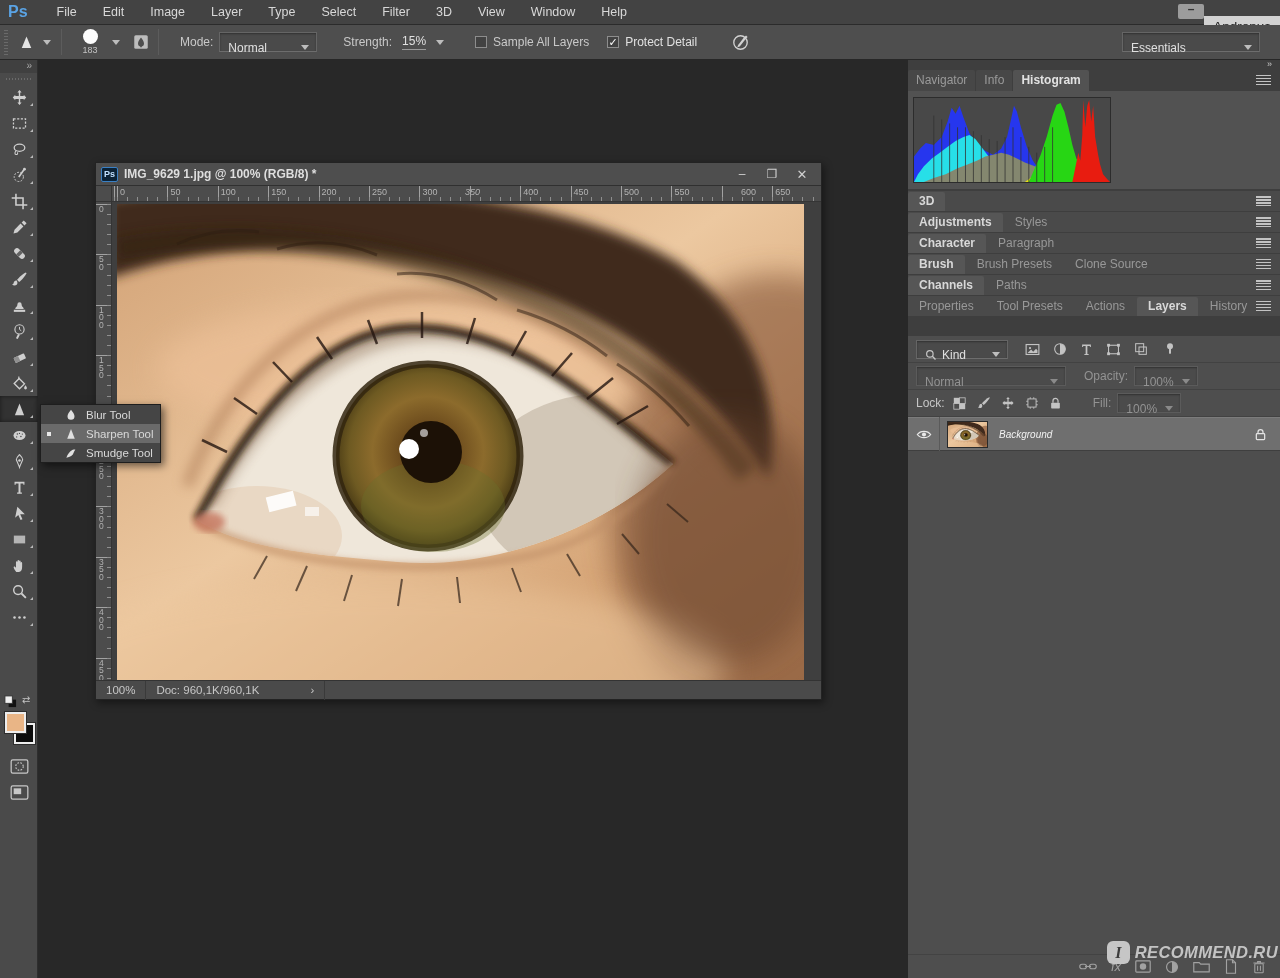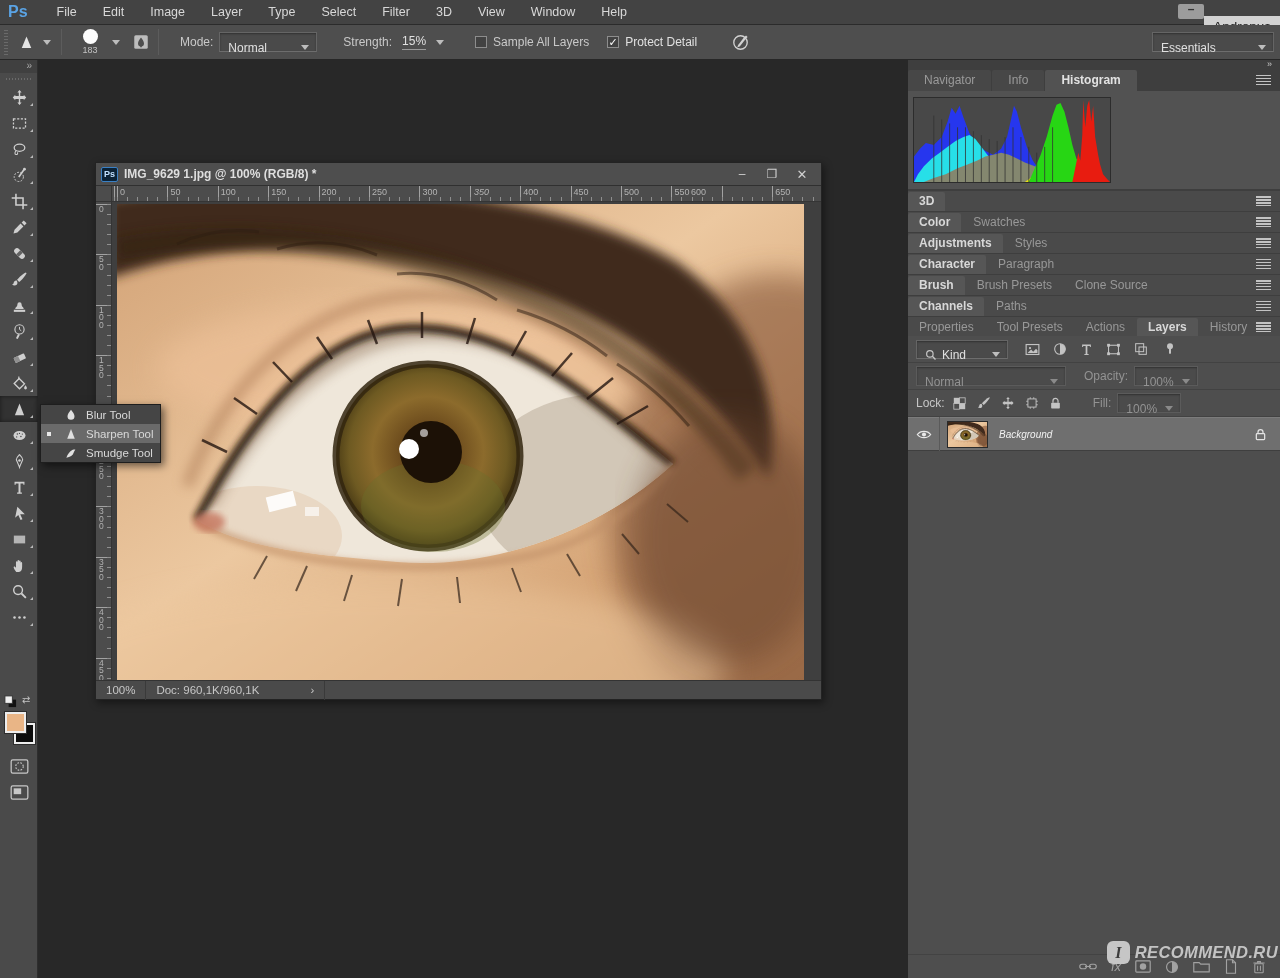--- a/index.html
+++ b/index.html
@@ -96,21 +96,21 @@
           box-shadow:3px 3px 8px rgba(0,0,0,.55);z-index:20;}
   .fly-row{position:relative;height:19px;display:flex;align-items:center;color:#d9d9d9;font-size:11.5px;}
   .fly-row.sel{background:#6a6a6a;}
   .fly-row .bullet{position:absolute;left:6px;top:8px;width:4px;height:4px;background:#e8e8e8;display:none;}
   .fly-row.sel .bullet{display:block;}
   .fly-ic{width:16px;margin-left:22px;margin-right:7px;display:flex;justify-content:center;color:#e0e0e0;}
   
   .dock{position:absolute;left:908px;top:60px;right:0;bottom:0;background:#3e3e3e;z-index:4;}
   .dock-collapse{height:9px;color:#c9c9c9;font-size:9px;text-align:right;padding-right:8px;line-height:8px;}
   .tabbar{height:22px;background:#3e3e3e;display:flex;align-items:flex-end;position:relative;}
-  .ttab{height:21px;padding:0 16px;line-height:21px;background:#474747;color:#9a9a9a;font-size:12px;
+  .ttab{height:21px;padding:0 8px;line-height:21px;background:#474747;color:#9a9a9a;font-size:12px;
         margin-right:1px;border-radius:2px 2px 0 0;}
   .ttab.active{background:#525252;color:#e2e2e2;font-weight:bold;}
   .hamb{width:15px;height:10px;background:repeating-linear-gradient(#c3c3c3 0 1.5px,transparent 1.5px 3px);}
   .tabbar .hamb{position:absolute;right:9px;top:6px;}
   .hist-panel{position:relative;height:98px;background:#525252;}
   .hist-box{position:absolute;left:5px;top:6px;width:198px;height:86px;background:#484848;border:1px solid #2c2c2c;}
   .groups{margin-top:2px;}
   .group-row{position:relative;height:20px;background:#4a4a4a;margin-bottom:1px;display:flex;align-items:flex-end;}
   .gtab{height:19px;line-height:19px;padding:0 11px;color:#989898;font-size:12px;margin-right:1px;}
   .gtab.active{background:#565656;color:#d8d8d8;font-weight:bold;border-radius:2px 2px 0 0;}
@@ -293,21 +293,21 @@
     <span id="cb-protect" class="checkbox checked" style="margin-left:18px"></span>
     <span class="ob-label" style="margin-left:6px;color:#e0e0e0">Protect Detail</span>
     <span style="margin-left:34px;display:flex">
       <svg viewBox="0 0 24 24" width="19" height="19">
         <circle cx="12" cy="12" r="8.5" fill="none" stroke="#d2d2d2" stroke-width="1.7"></circle>
         <path d="M16.5 5.5 19 3l2 2-2.5 2.5z" fill="#d2d2d2"></path>
         <path d="M9 15 16.5 5.5 18.5 7.5 11 17l-3 1z" fill="#d2d2d2"></path>
       </svg>
     </span>
     <div style="flex:1"></div>
-    <div class="ddl" style="width:122px;margin-right:6px">
+    <div class="ddl" style="width:138px;margin-right:20px">
       <span>Essentials</span>
       <span class="chev"></span>
     </div>
   </div>
 
   <aside class="toolbar">
     <div class="tb-head">»</div>
     <div class="tb-grip"></div>
     <div id="tools">
         <div class="tool">
@@ -480,26 +480,26 @@
     </div>
     <div class="ruler-corner"></div>
     <div class="h-ruler" id="hruler">
         <span class="h-num" style="left: 8px;">0</span>
         <span class="h-num" style="left: 58.4px;">50</span>
         <span class="h-num" style="left: 108.8px;">100</span>
         <span class="h-num" style="left: 159.2px;">150</span>
         <span class="h-num" style="left: 209.6px;">200</span>
         <span class="h-num" style="left: 260px;">250</span>
         <span class="h-num" style="left: 310.4px;">300</span>
-        <span class="h-num" style="left: 362px; font-style: italic;">350</span>
+        <span class="h-num" style="left: 353px; font-style: italic;">350</span>
         <span class="h-num" style="left: 411.2px;">400</span>
         <span class="h-num" style="left: 461.6px;">450</span>
         <span class="h-num" style="left: 512px;">500</span>
         <span class="h-num" style="left: 562.4px;">550</span>
-        <span class="h-num" style="left: 579px;">600</span>
+        <span class="h-num" style="left: 629px;">600</span>
         <span class="h-num" style="left: 663.2px;">650</span>
       </div>
     <div class="v-ruler" id="vruler">
         <div class="v-num" style="top: 4px;">
           <span>0</span>
         </div>
         <div class="v-num" style="top: 54.4px;">
           <span>5</span>
           <span>0</span>
         </div>
@@ -621,25 +621,20 @@
           </g>
         </svg>
       </div>
     </div>
     <div class="groups" id="groups">
         <div class="group-row">
           <span class="gtab active">3D</span>
           <span class="hamb"></span>
         </div>
         <div class="group-row">
-          <span class="gtab active">Color</span>
-          <span class="gtab">Swatches</span>
-          <span class="hamb"></span>
-        </div>
-        <div class="group-row">
           <span class="gtab active">Adjustments</span>
           <span class="gtab">Styles</span>
           <span class="hamb"></span>
         </div>
         <div class="group-row">
           <span class="gtab active">Character</span>
           <span class="gtab">Paragraph</span>
           <span class="hamb"></span>
         </div>
         <div class="group-row">

